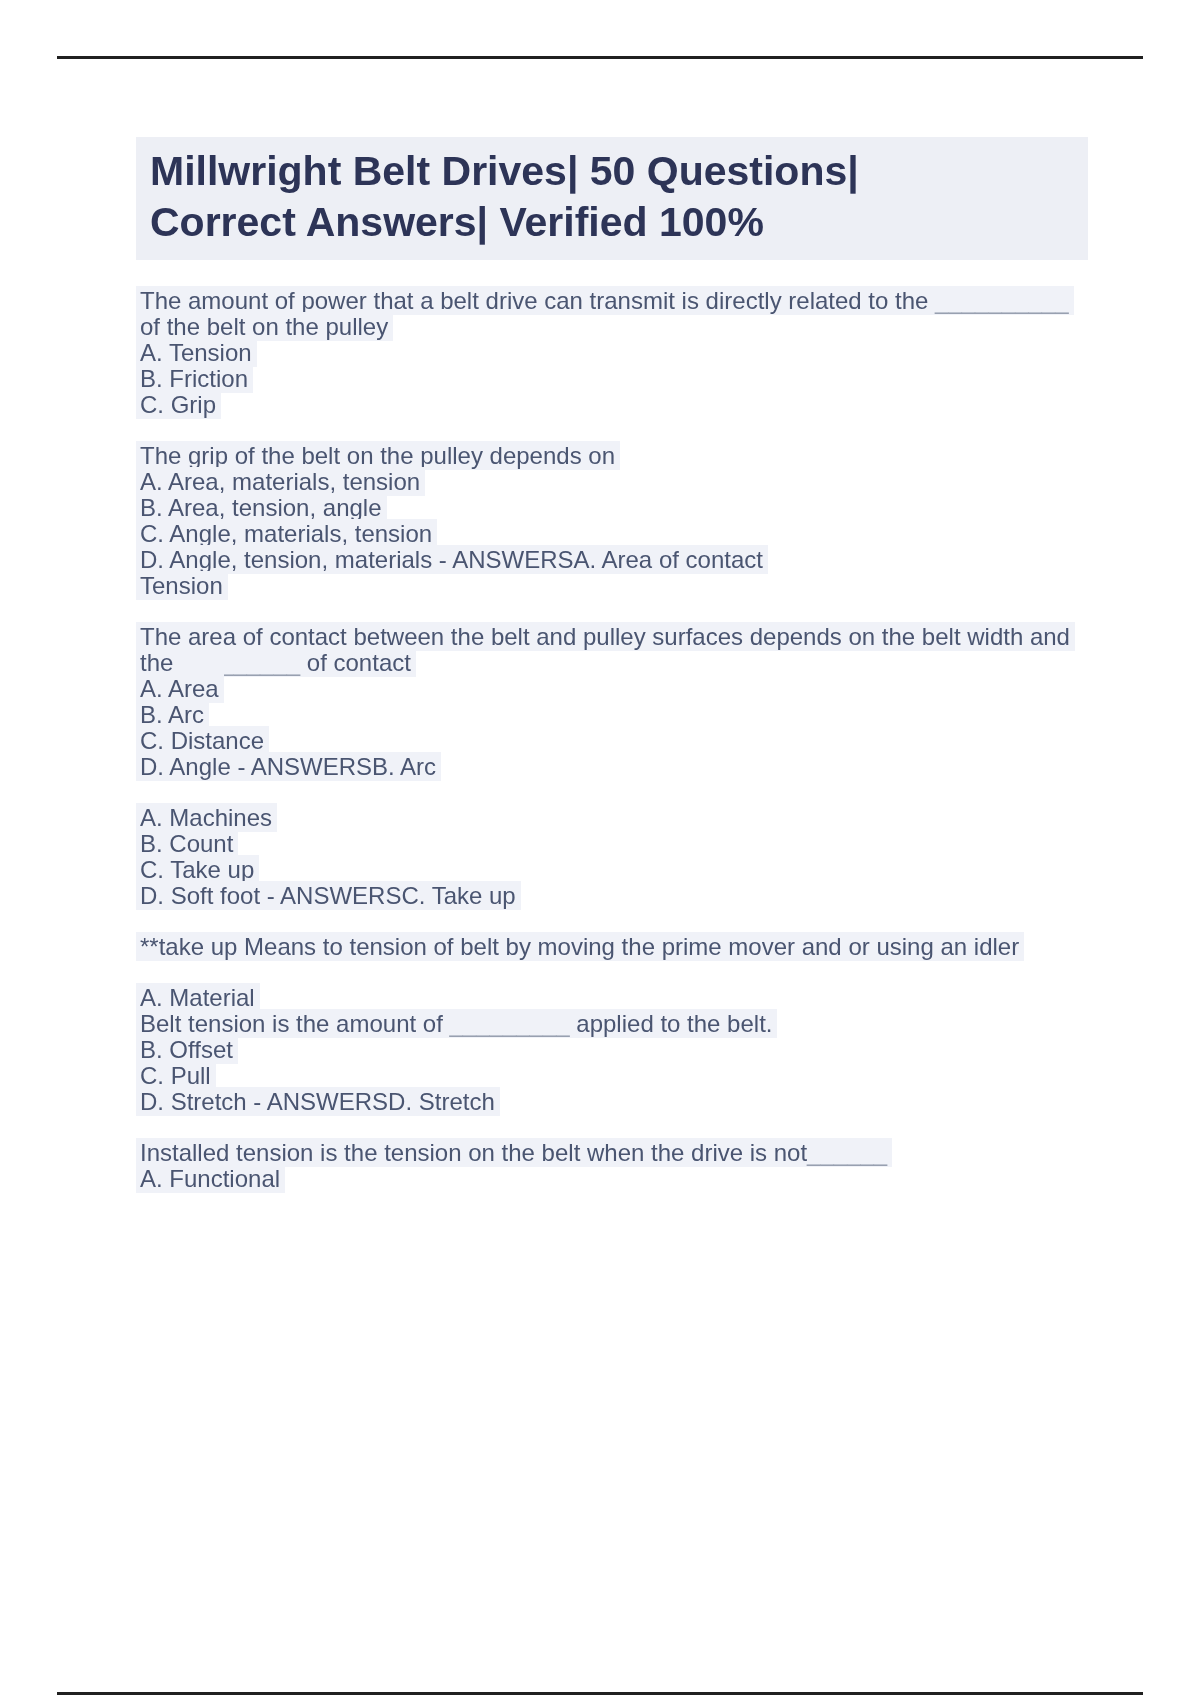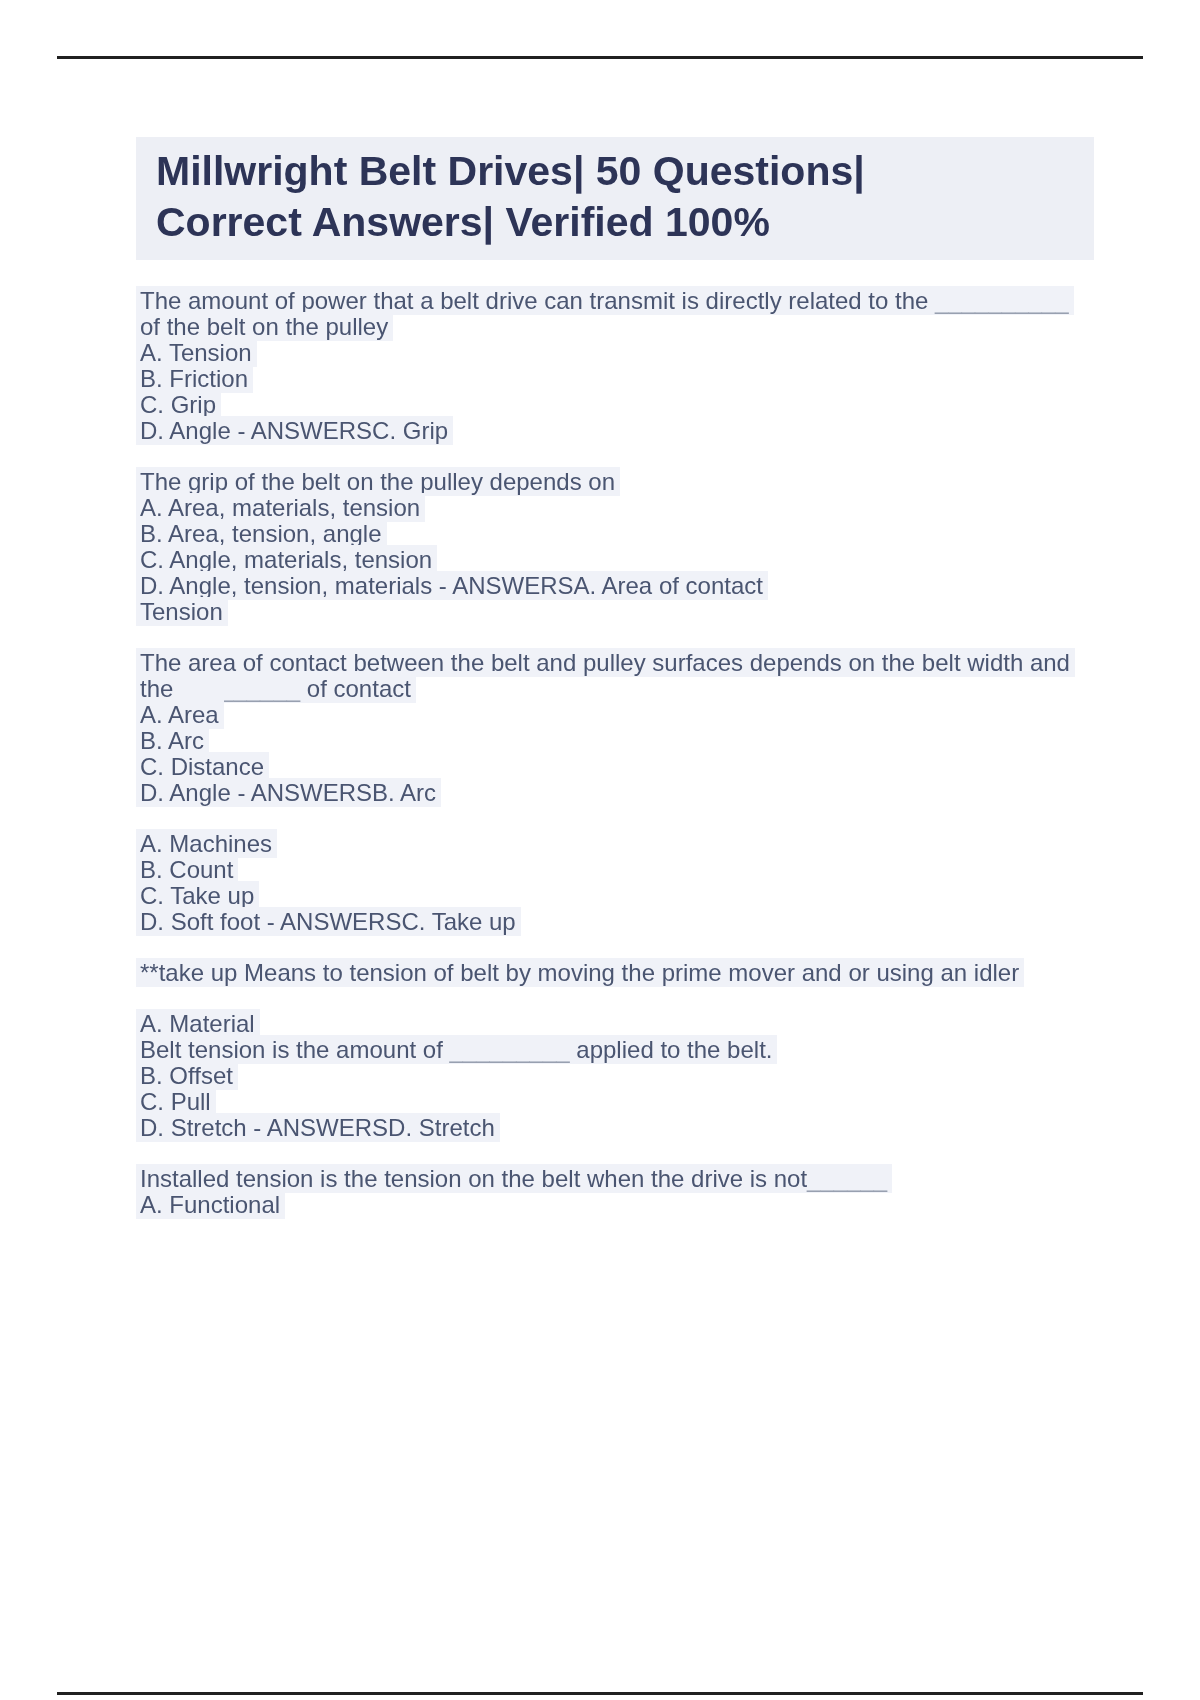--- a/index.html
+++ b/index.html
@@ -22,21 +22,21 @@
   }
   .rule-top    { top: 56px; }
   .rule-bottom { top: 1692px; }
 
   .title-block {
     position: absolute;
     left: 136px;
     top: 137px;
     width: 938px;
     background: var(--title_highlight, #edeff5);
-    padding: 9px 0 12px 20px;
+    padding: 9px 0 12px 14px;
   }
   .title-line {
     font-size: 41px;
     font-weight: bold;
     color: var(--title_text, #2d3457);
     line-height: 51px;
     white-space: nowrap;
   }
 
   .body-text {
@@ -70,21 +70,20 @@
     <div class="title-line">Correct Answers| Verified 100%</div>
   </div>
 
   <div class="body-text" id="body-text">
       <div class="qblock">
         <div class="line"><span class="hl"><span>The amount of power that a belt drive can transmit is directly related to the </span><span class="blank">__________</span></span></div>
         <div class="line"><span class="hl"><span>of the belt on the pulley</span></span></div>
         <div class="line"><span class="hl"><span>A. Tension</span></span></div>
         <div class="line"><span class="hl"><span>B. Friction</span></span></div>
         <div class="line"><span class="hl"><span>C. Grip</span></span></div>
-        <div class="line"><span class="hl"><span>D. Angle - ANSWERSC. Grip</span></span></div>
       </div>
       <div class="qblock">
         <div class="line"><span class="hl"><span>The grip of the belt on the pulley depends on</span></span></div>
         <div class="line"><span class="hl"><span>A. Area, materials, tension</span></span></div>
         <div class="line"><span class="hl"><span>B. Area, tension, angle</span></span></div>
         <div class="line"><span class="hl"><span>C. Angle, materials, tension</span></span></div>
         <div class="line"><span class="hl"><span>D. Angle, tension, materials - ANSWERSA. Area of contact</span></span></div>
         <div class="line"><span class="hl"><span>Tension</span></span></div>
       </div>
       <div class="qblock">

